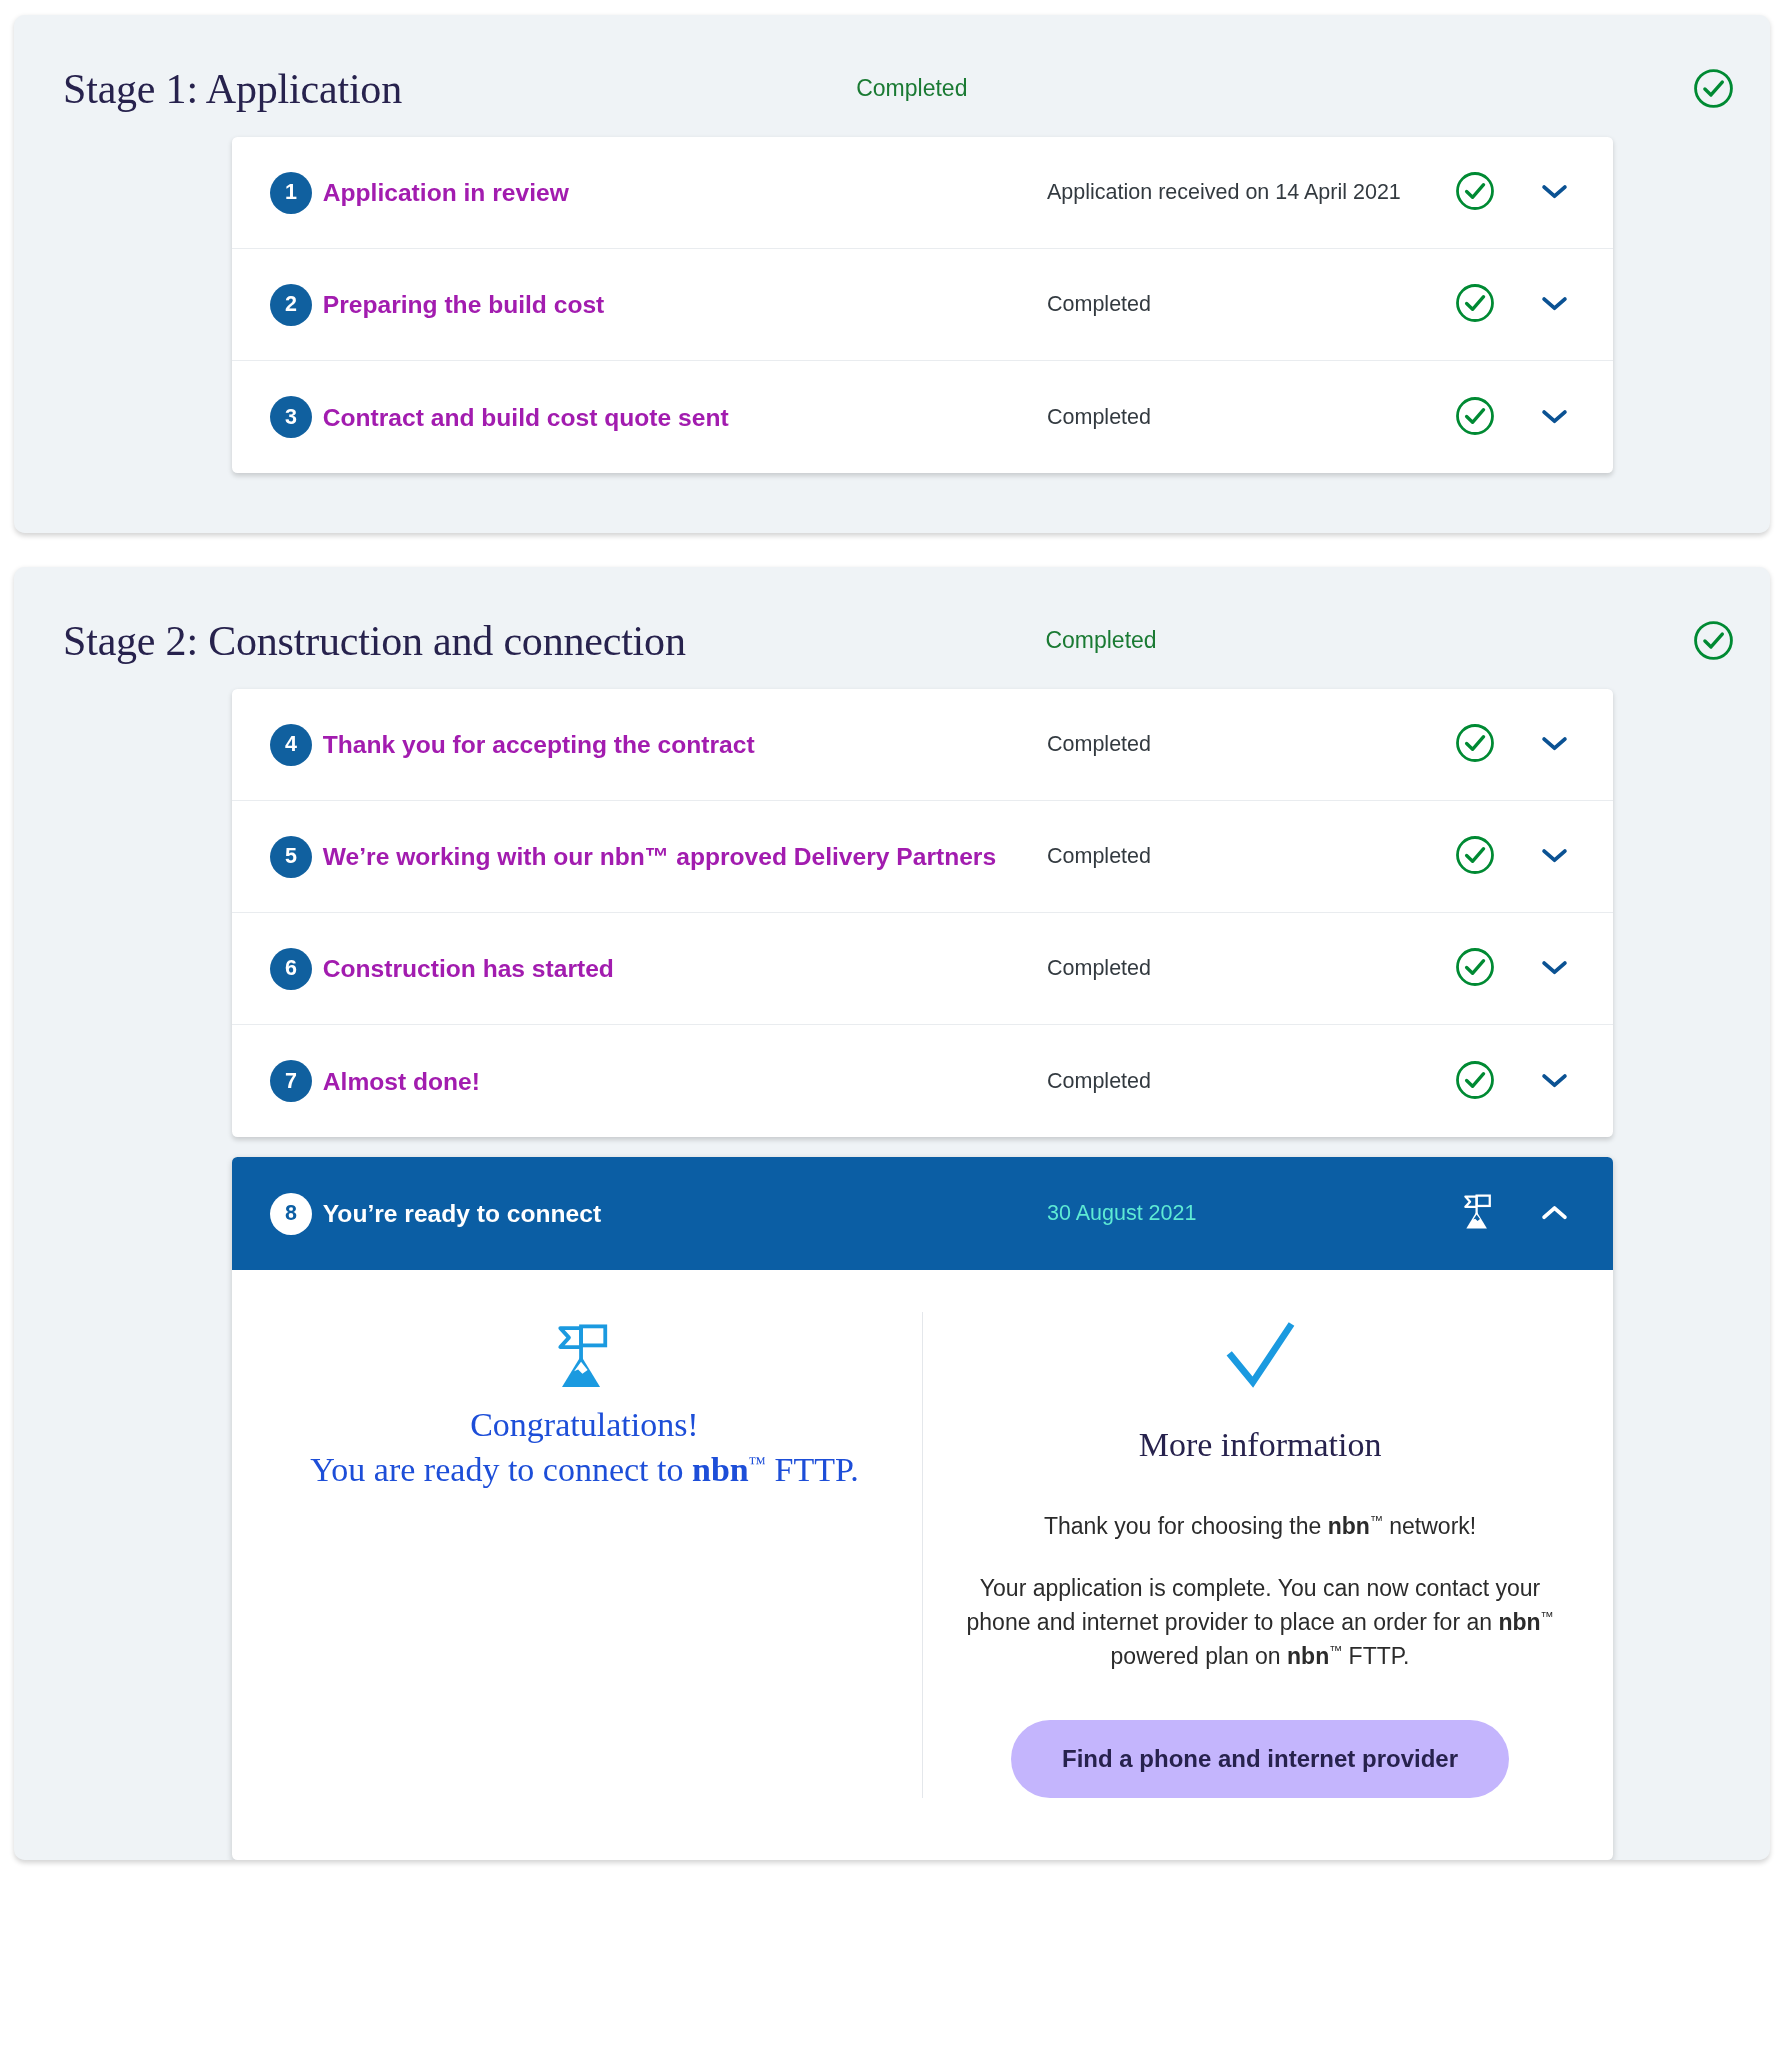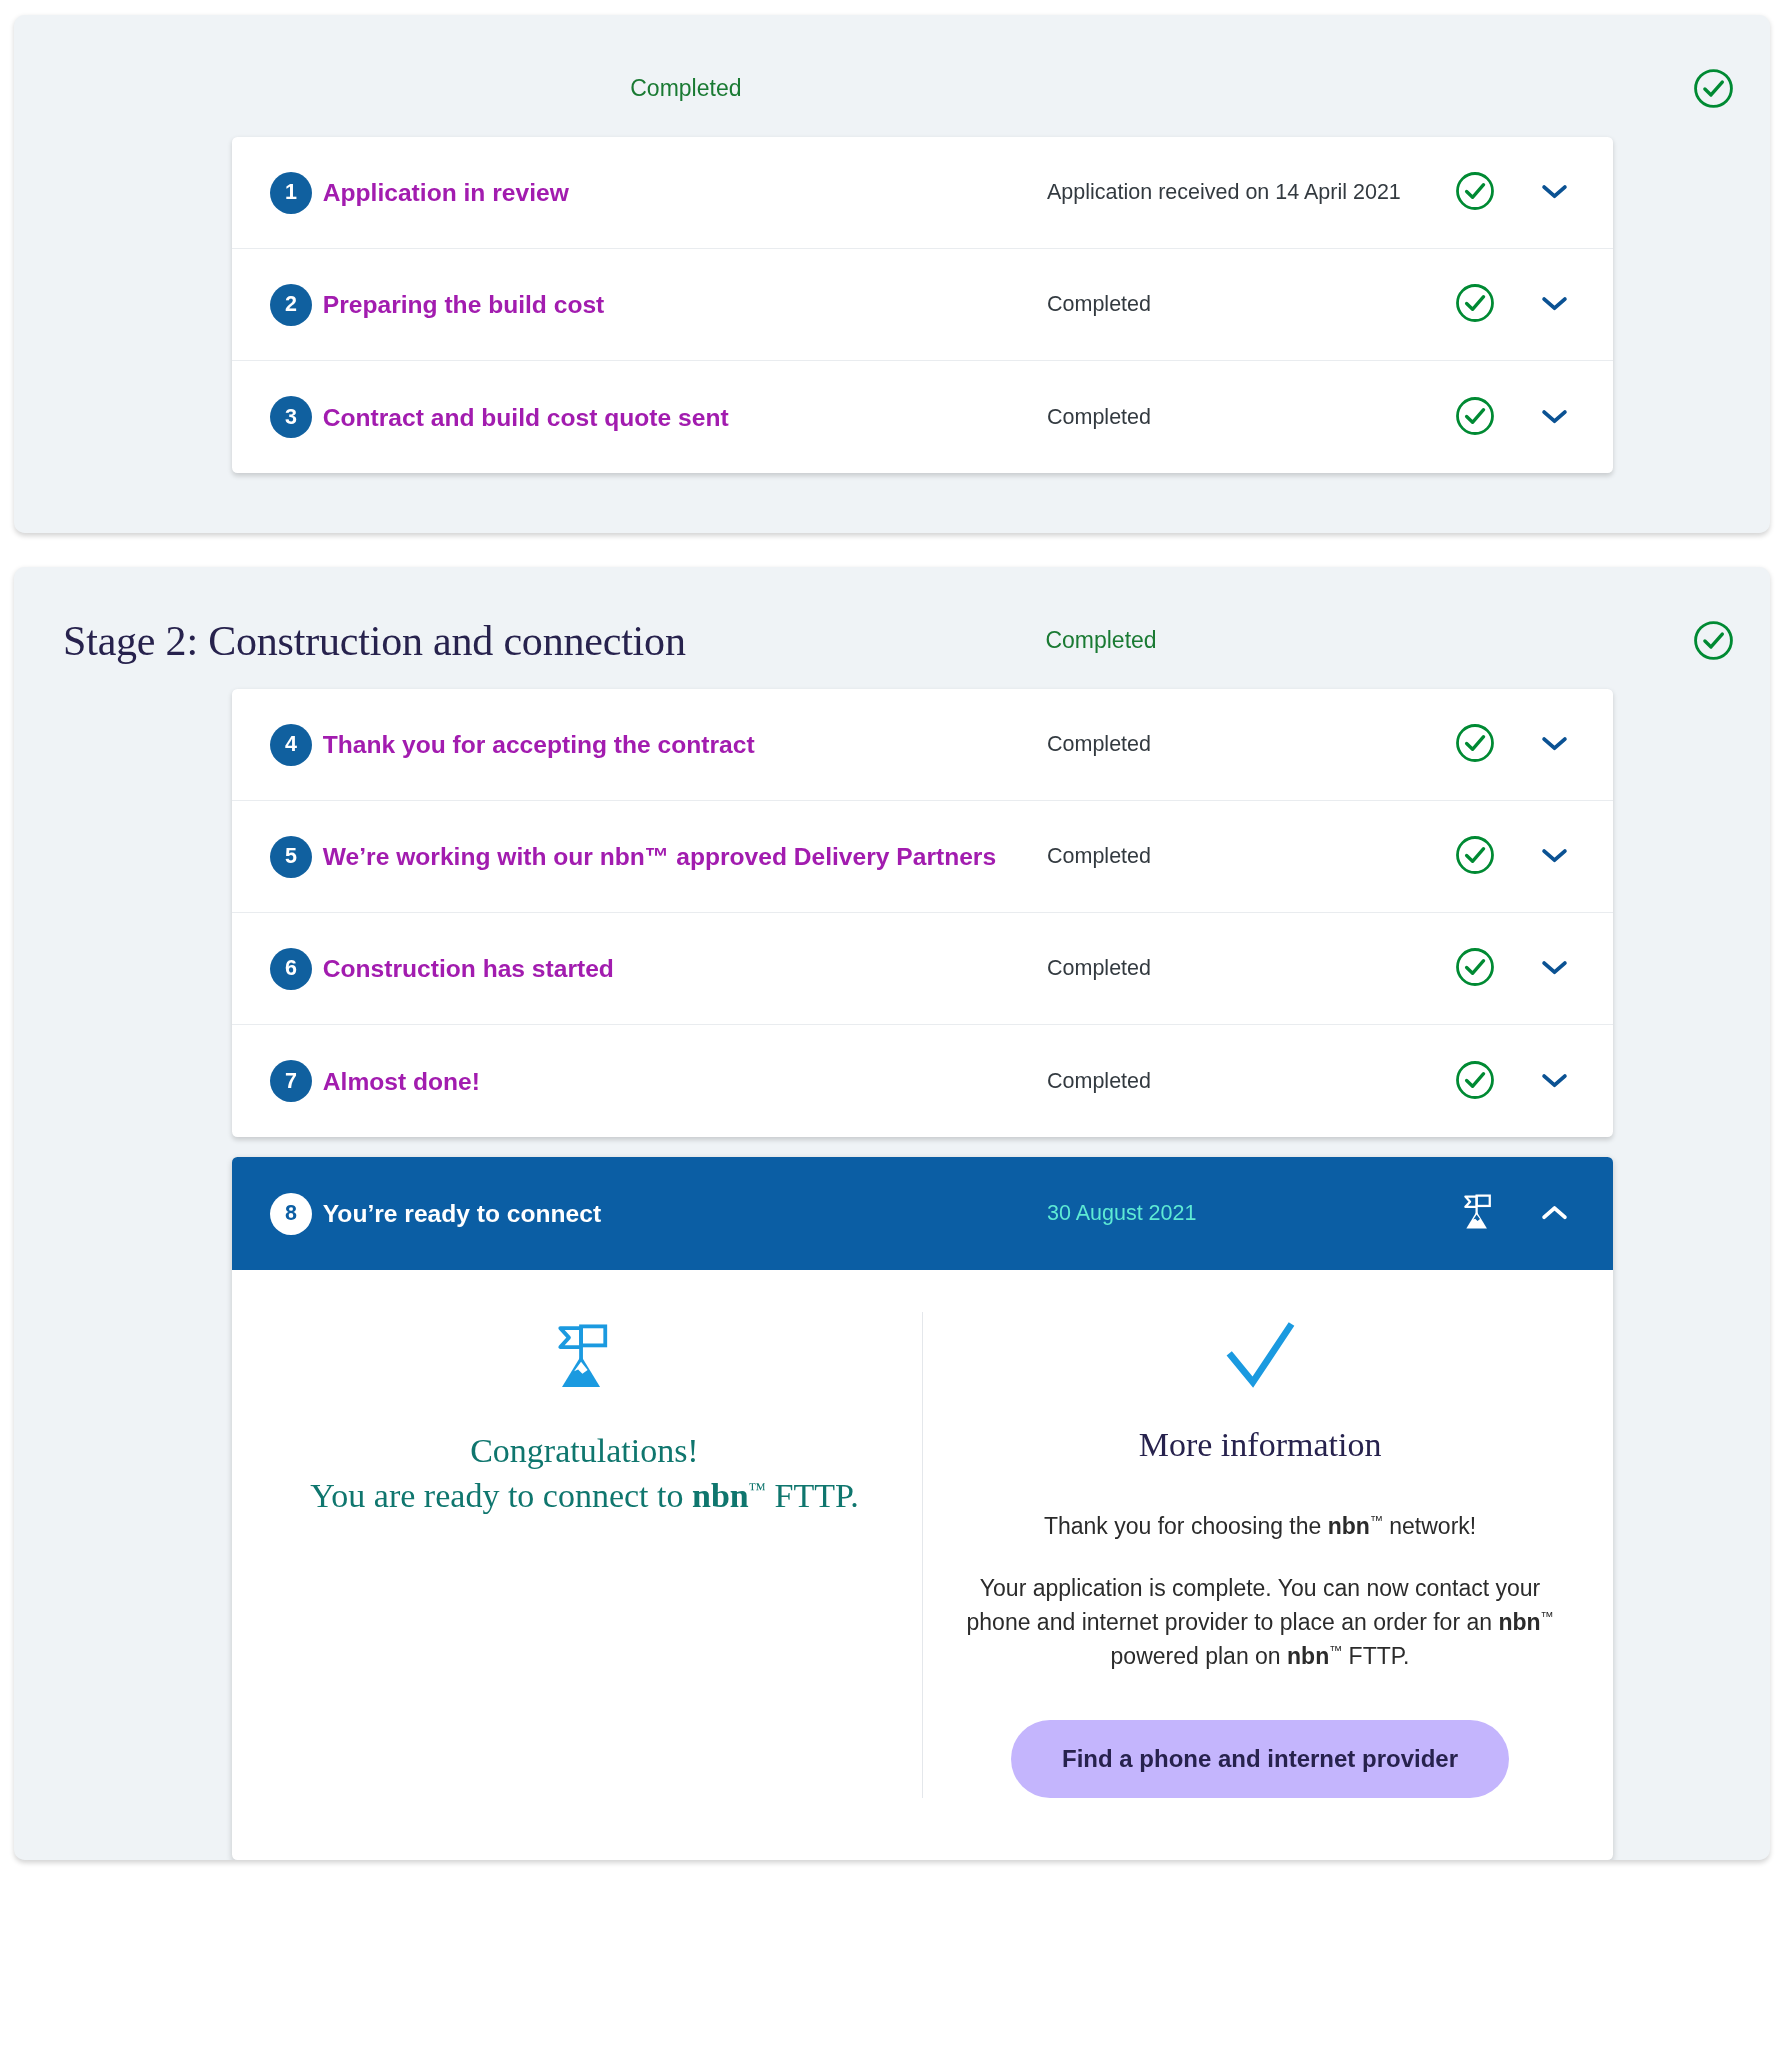--- a/index.html
+++ b/index.html
@@ -147,22 +147,21 @@
     text-align: center;
     padding: 0 35px;
   }
   .hb-col.left { border-right: 1.5px solid #e4e7eb; }
 
   .hb-icon { height: 91px; display: flex; align-items: center; justify-content: center; }
 
   .hb-title {
     font-family: "Liberation Serif", serif;
     font-size: 34px;
-    color: #0f766e;
-    margin-top: 26px;
+    color: #1d4ed8;
     line-height: 1.32;
   }
   .hb-title b { font-weight: bold; }
   .hb-title sup { font-size: 17.7px; vertical-align: super; }
 
   .hb-head {
     font-family: "Liberation Serif", serif;
     font-size: 34px;
     color: #27224d;
     margin-top: 23px;
@@ -191,20 +190,21 @@
     font-family: "Liberation Sans", sans-serif;
   }
 </style>
 </head>
 <body>
 
 <div class="page">
 
   <section class="stage-panel">
     <div class="stage-header">
+      <h2 class="stage-title">Stage 1: Application</h2>
       <div class="stage-status">Completed</div>
       <div class="stage-check">
         <svg width="43" height="43" viewBox="0 0 24 24" fill="none" stroke="#008a33" stroke-width="1.6">
           <circle cx="12" cy="12" r="10"></circle>
           <polyline points="7.2,12.3 10.6,15.6 16.9,8.4" stroke-width="1.9" stroke-linecap="round" stroke-linejoin="round"></polyline>
         </svg>
       </div>
     </div>
 
     <div class="steps-card">

